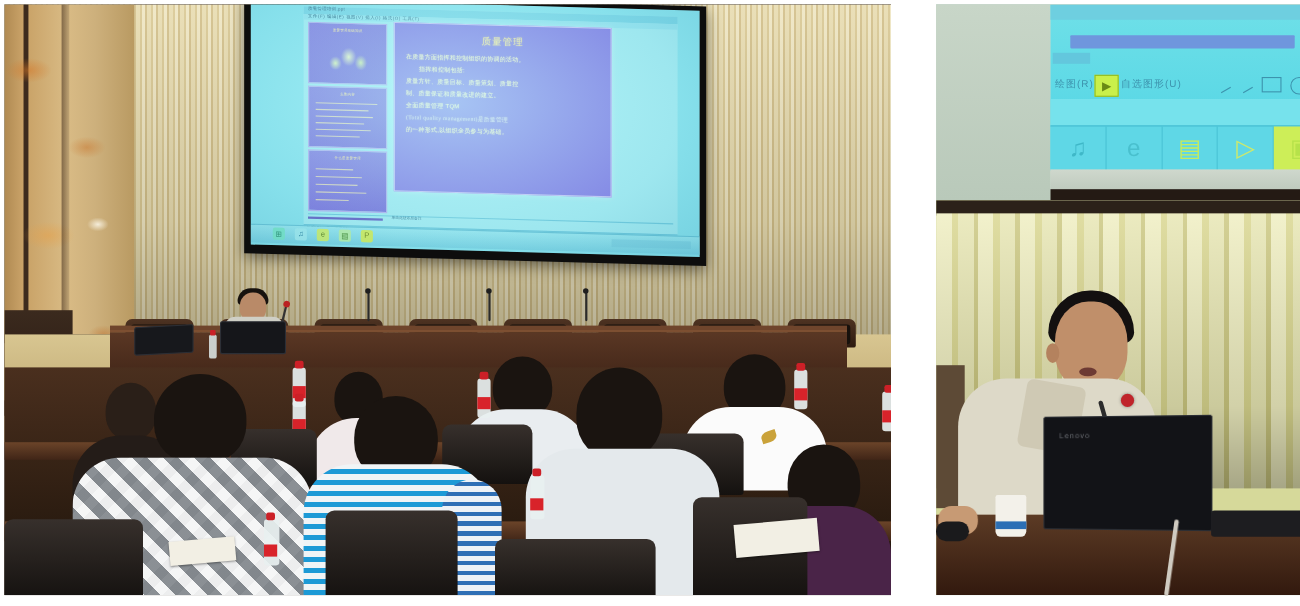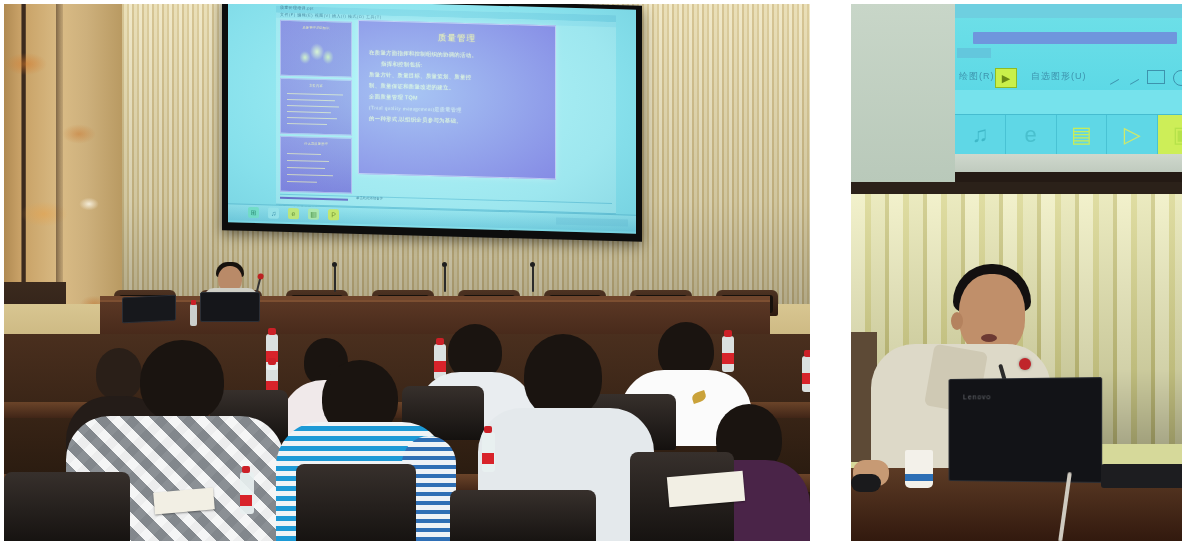--- a/index.html
+++ b/index.html
@@ -156,21 +156,21 @@
   
   .closeup{position:absolute;left:0;top:0;width:358px;height:178px;background:#cfddd0;overflow:hidden;}
   .cu-wallpad{position:absolute;left:0;top:0;width:104px;height:178px;background:linear-gradient(180deg,#c8d6c8,#b9c9ba);}
   .cu-screen{position:absolute;left:104px;top:0;width:254px;height:150px;background:linear-gradient(180deg,#6fe0e8,#4fd3e4);}
   .cu-topbar{position:absolute;left:0;top:0;width:100%;height:14px;background:#6ecfe0;}
   .cu-selbar{position:absolute;left:18px;top:28px;width:204px;height:12px;background:#6f96dd;border-radius:1px;}
   .cu-mini{position:absolute;left:2px;top:44px;width:34px;height:10px;background:#63c7dd;}
   .cu-toolrow{position:absolute;left:0;top:62px;width:100%;height:22px;}
   .cu-tool-text{position:absolute;left:4px;top:4px;font-size:9px;color:#3d93ad;letter-spacing:1px;}
   .cu-greenbtn{position:absolute;left:40px;top:2px;width:20px;height:18px;background:#c9f04a;border:1px solid #8fbb22;display:flex;align-items:center;justify-content:center;color:#6a8a14;font-size:11px;}
-  .cu-tool-text2{position:absolute;left:76px;top:4px;font-size:9px;color:#3d93ad;letter-spacing:1px;}
+  .cu-tool-text2{position:absolute;left:64px;top:4px;font-size:9px;color:#3d93ad;letter-spacing:1px;}
   .cu-shape1{position:absolute;left:152px;top:6px;width:10px;height:10px;border-bottom:1.5px solid #3d93ad;transform:rotate(-30deg);}
   .cu-shape2{position:absolute;left:172px;top:6px;width:10px;height:10px;border-bottom:1.5px solid #3d93ad;transform:rotate(-30deg);}
   .cu-shape3{position:absolute;left:192px;top:4px;width:16px;height:12px;border:1.5px solid #3d93ad;}
   .cu-shape4{position:absolute;left:218px;top:4px;width:14px;height:14px;border:1.5px solid #3d93ad;border-radius:50%;}
   .cu-blank{position:absolute;left:0;top:86px;width:100%;height:24px;background:#76e2ec;}
   .cu-taskbar{position:absolute;left:0;top:110px;width:100%;height:40px;background:#5fd7e6;border-top:1px solid #46bcd0;display:flex;}
   .cu-ti{flex:1;border-right:1px solid #49c2d4;display:flex;align-items:center;justify-content:center;font-size:22px;}
   .cu-ti.m{color:#3fb8c8;}
   .cu-ti.ie{color:#49c0ce;}
   .cu-ti.fd{color:#c6ec5c;}

